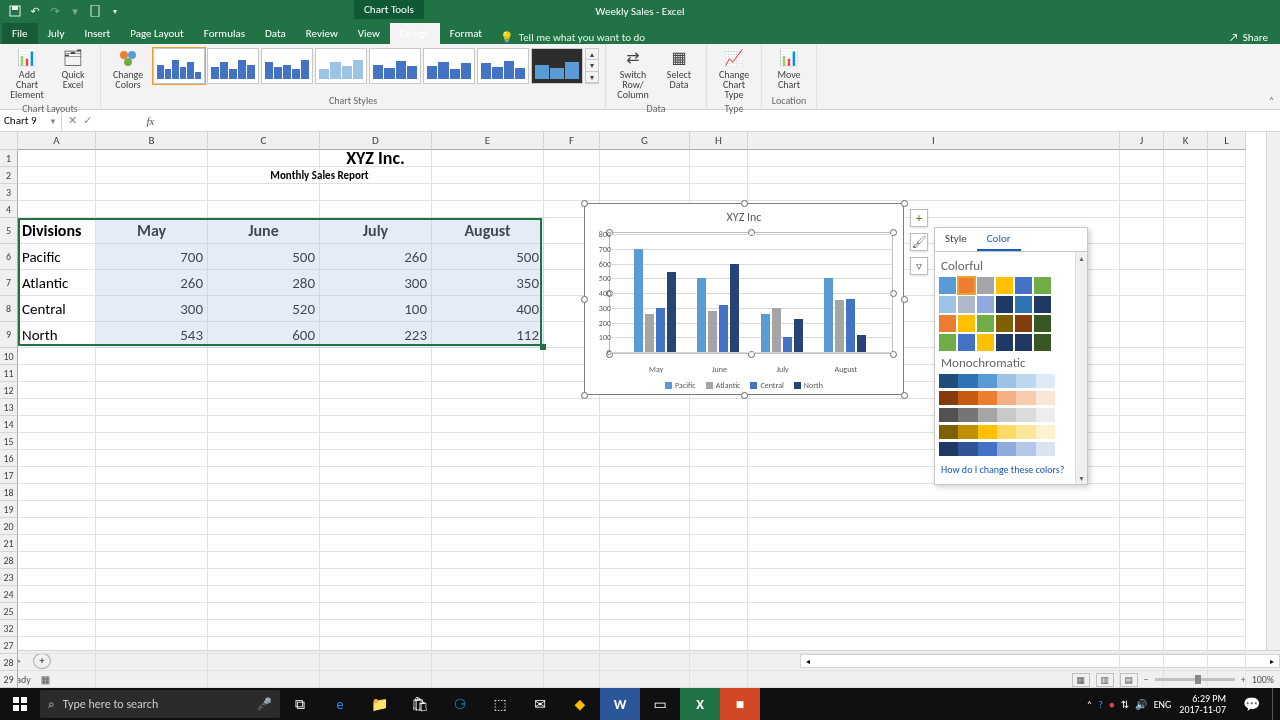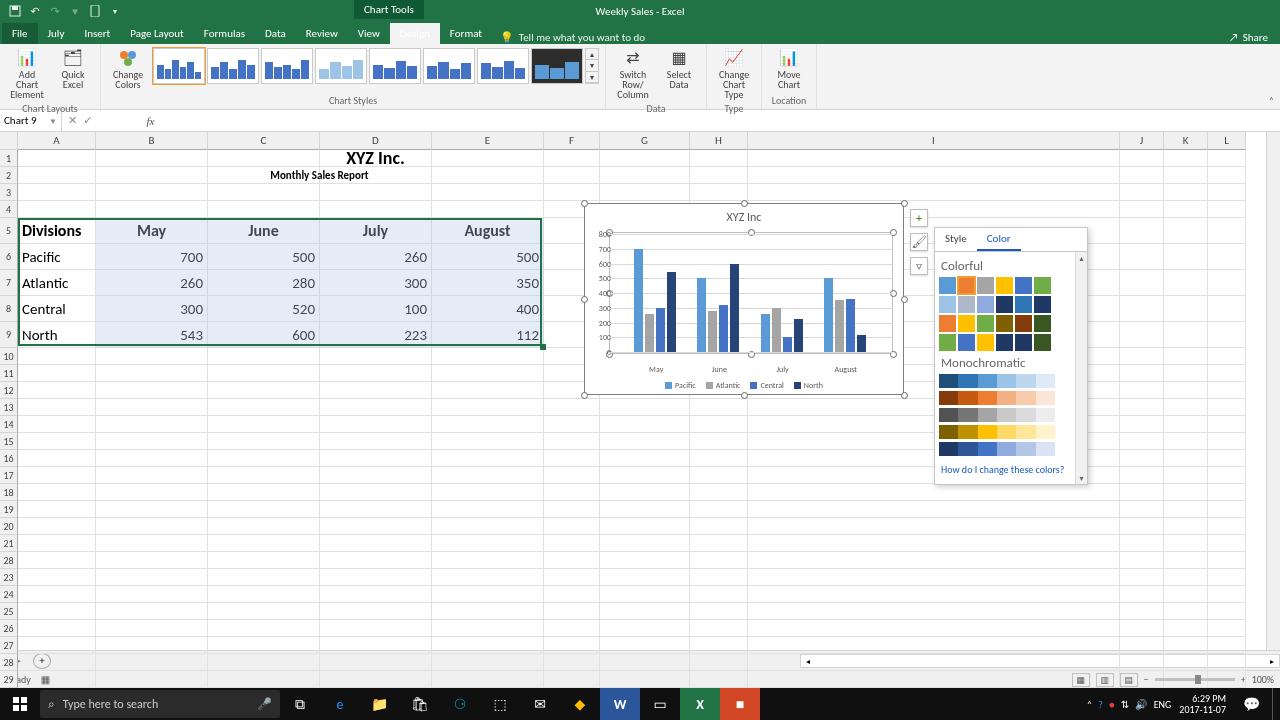--- a/index.html
+++ b/index.html
@@ -361,21 +361,21 @@
       <div class="rh">16</div>
       <div class="rh">17</div>
       <div class="rh">18</div>
       <div class="rh">19</div>
       <div class="rh">20</div>
       <div class="rh">21</div>
       <div class="rh">28</div>
       <div class="rh">23</div>
       <div class="rh">24</div>
       <div class="rh">25</div>
-      <div class="rh">26</div>
+      <div class="rh">32</div>
       <div class="rh">27</div>
       <div class="rh">28</div>
       <div class="rh">29</div>
     </div>
   <div class="grid" id="grid">
       <div class="gcell " style="left: 0px; top: 0px; width: 78px; height: 17px;"></div>
       <div class="gcell " style="left: 78px; top: 0px; width: 112px; height: 17px;"></div>
       <div class="gcell " style="left: 190px; top: 0px; width: 112px; height: 17px;"></div>
       <div class="gcell " style="left: 302px; top: 0px; width: 112px; height: 17px;"></div>
       <div class="gcell " style="left: 414px; top: 0px; width: 112px; height: 17px;"></div>

